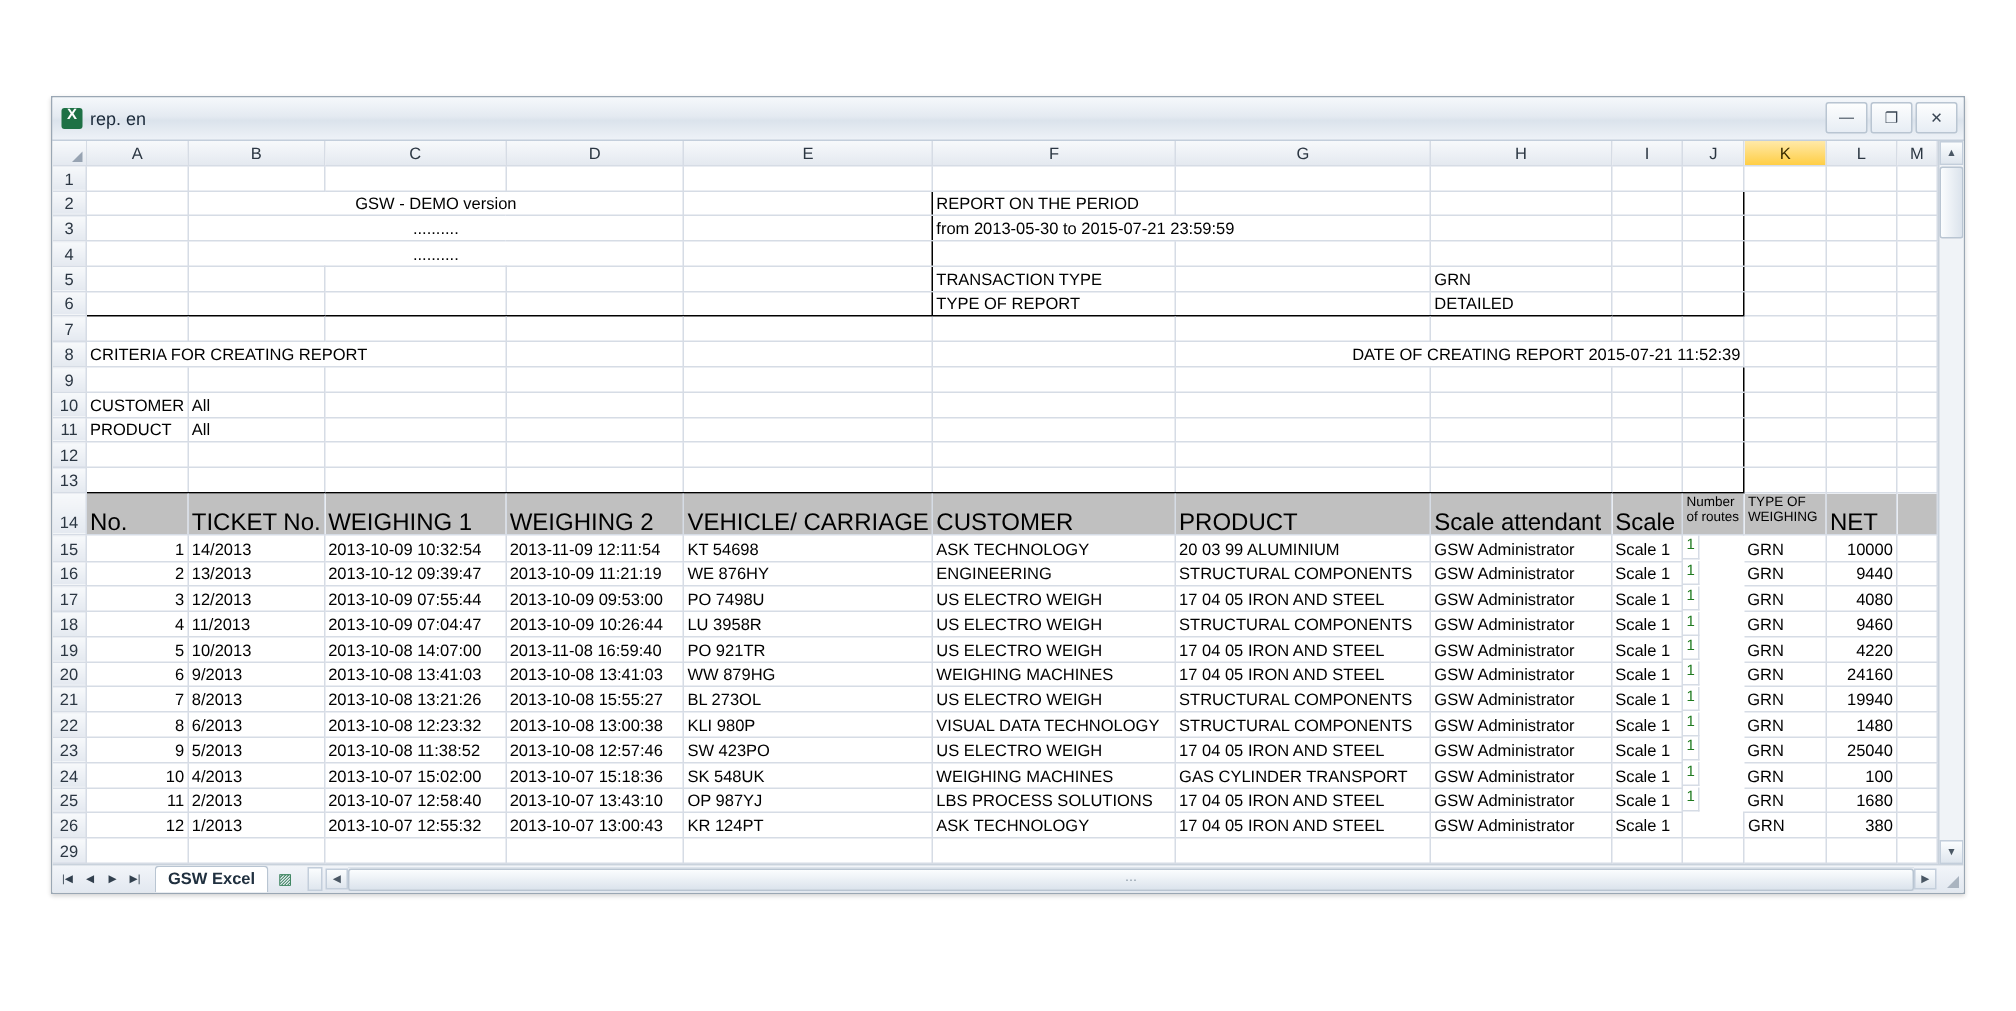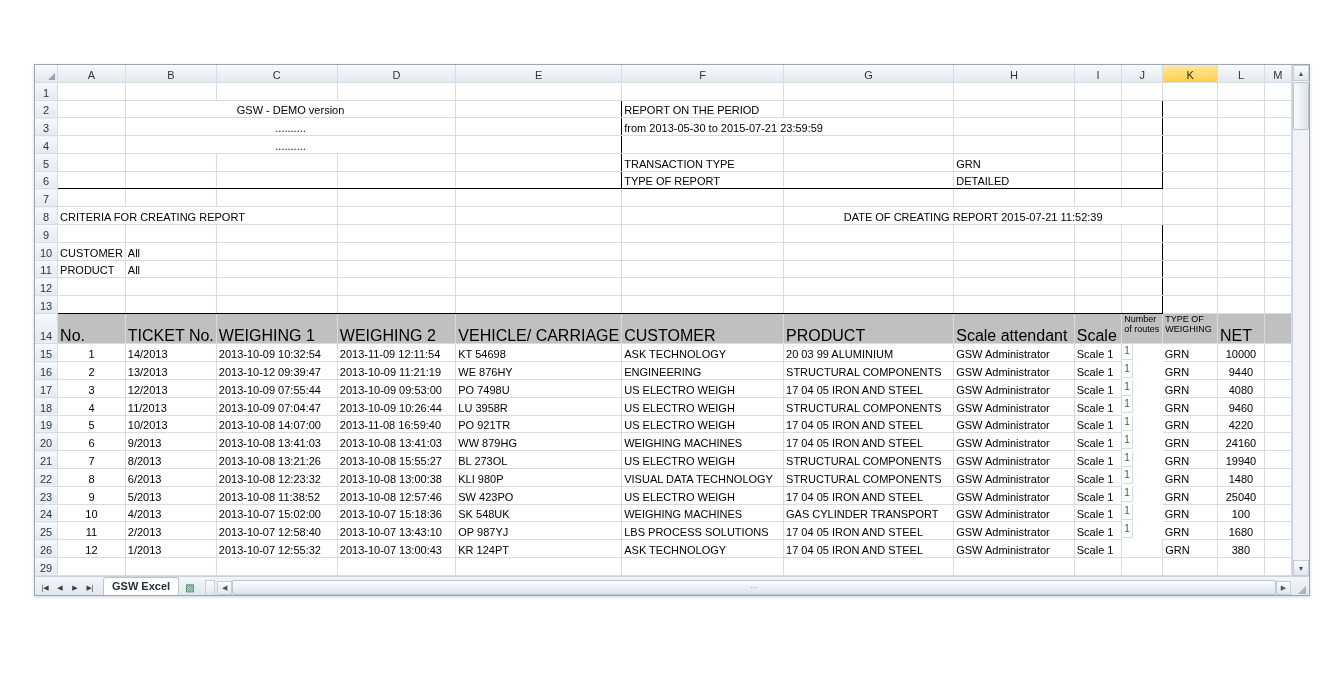--- a/index.html
+++ b/index.html
@@ -143,21 +143,21 @@
     border-bottom: 1px solid #b6bfcc;
     text-align: center;
     color: #2b3642;
     vertical-align: middle;
     font-size: 11px;
   }
   td.rowhead.sel {
     background: linear-gradient(to bottom, #ffe9a8, #ffce45);
     color: #3a2d00;
   }
-  .c-right { text-align: center; }
+  .c-right { text-align: right; }
   .b { font-weight: bold; }
   .box-t { border-top: 1px solid #000; }
   .box-b { border-bottom: 1px solid #000 !important; }
   .box-l { border-left: 1px solid #000; }
   .box-r { border-right: 1px solid #000 !important; }
   .hdrband {
     background: #c0c0c0;
     border-right: 1px solid #b0b0b0;
     border-bottom: 1px solid #9f9f9f;
     font-size: 16px;
@@ -198,21 +198,21 @@
     background: linear-gradient(to right, #fbfdfe, #dbe3ec);
     border: 1px solid #b9c5d2;
     border-radius: 2px;
   }
   .v-track { flex: 1; }
   .bottom-bar {
     height: 18px;
     background: linear-gradient(to bottom, #f2f5f9, #e2e8f0);
     border-top: 1px solid #c9d2dc;
     display: flex;
-    align-items: flex-end;
+    align-items: center;
     font-size: 11px;
     flex: none;
   }
   .tab-navs { display: flex; padding-left: 3px; gap: 1px; }
   .tab-nav {
     width: 14px; height: 14px;
     display: flex; align-items: center; justify-content: center;
     font-size: 7px; color: #32404e;
   }
   .sheet-tab {
@@ -285,20 +285,29 @@
     width: 0; height: 0;
     border-left: 8px solid transparent;
     border-bottom: 8px solid #aab4c0;
   }
 </style>
 </head>
 <body>
 
 <div class="window">
 
+  <div class="titlebar">
+    <span class="xl-icon"></span>
+    <span class="title-text">rep. en</span>
+    <div class="win-buttons">
+      <div class="win-btn">—</div>
+      <div class="win-btn">❐</div>
+      <div class="win-btn close">✕</div>
+    </div>
+  </div>
 
   <div class="sheet-wrap">
     <div class="grid-area">
       <table class="grid">
         <colgroup>
           <col style="width:24px">
           <col style="width:60px">
           <col style="width:50px">
           <col style="width:135px">
           <col style="width:130px">

